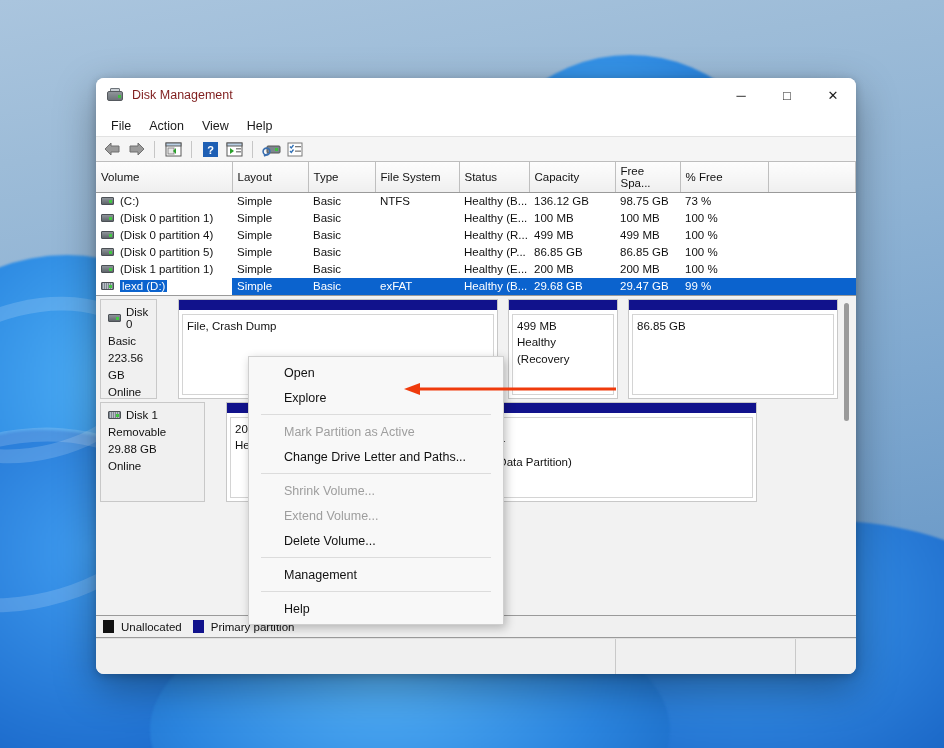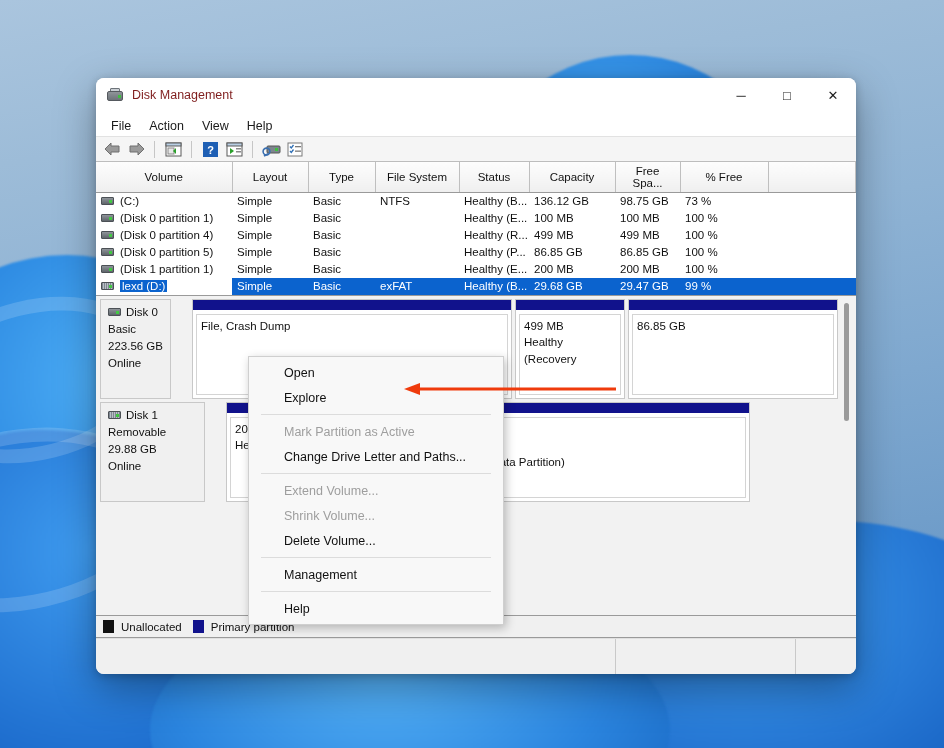--- a/index.html
+++ b/index.html
@@ -65,42 +65,42 @@
   }
   .tbsep { width: 1px; height: 17px; background: #c6c6c6; margin: 0 5px; }
   .tbbtn { width: 22px; height: 22px; display: flex; align-items: center; justify-content: center; }
 
   
   .listwrap { flex: none; background: #fff; border-bottom: 1px solid #9a9a9a; }
   table.vol { width: 100%; border-collapse: collapse; table-layout: fixed; }
   table.vol th {
     background: linear-gradient(#fdfdfd,#efefef); border-right: 1px solid #bfbfbf;
     border-bottom: 1px solid #9a9a9a; font-weight: normal; font-size: 11.5px;
-    color: #111; text-align: center; padding: 3px 5px; height: 20px;
+    color: #111; text-align: left; padding: 3px 5px; height: 20px;
   }
   table.vol td { font-size: 11.5px; color: #111; padding: 1px 5px; height: 17px;
                  white-space: nowrap; overflow: hidden; }
   table.vol tr.sel td { background: #0b63ce; color: #fff; }
   table.vol tr.sel td.volcell { background: transparent; color: #111; }
   .volname { display: flex; align-items: center; gap: 6px; }
   .drvico { width: 13px; height: 8px; background: linear-gradient(#8e9499,#5f656b);
             border: 1px solid #4c5156; border-radius: 1px; position: relative; flex: none; }
   .drvico::after { content:''; position:absolute; right:1px; top:2px; width:3px; height:3px; background:#42c942; }
   .drvico.rem { background: repeating-linear-gradient(90deg,#7f8790 0 1px,#b9c0c7 1px 2px); }
   .selname { background:#0b63ce; color:#fff; padding: 0 2px; }
 
   
   .diskpane { position: relative; flex: 1; background: #f2f2f2; overflow: hidden;
               border-bottom: 1px solid #9a9a9a; }
   .diskrow { display: flex; height: 100px; margin: 3px 18px 0 4px; }
   .diskinfo { width: 105px; background: #f0f0f0; border: 1px solid #c8c8c8;
               padding: 6px 7px; font-size: 11.5px; color: #111; }
   .diskinfo .dname { font-weight: normal; display: flex; align-items: center; gap: 5px; margin-bottom: 3px; }
   .diskinfo .line { line-height: 1.5; }
-  .parts { flex: 1; display: flex; gap: 3px; margin-left: 21px; }
+  .parts { flex: 1; display: flex; gap: 10px; margin-left: 21px; }
   .part { border: 1px solid #c8c8c8; background: #fff; display: flex; flex-direction: column;
           font-size: 11.5px; color: #111; overflow: hidden; }
   .part .bar { height: 11px; background: #11128c; border-bottom: 1px solid #fff; flex: none; }
   .part .pinner { flex:1; margin: 3px; border: 1px solid #d4d4d4; padding: 3px 4px; line-height: 1.45;
                   background:#fff; overflow: hidden; }
   .part .pname { font-weight: bold; }
   .vscroll { position: absolute; right: 3px; top: 3px; bottom: 3px; width: 13px; background: #f2f2f2; }
   .vthumb { position: absolute; left: 4px; top: 4px; width: 5px; height: 118px;
             background: #9a9a9a; border-radius: 3px; }
 
@@ -432,22 +432,22 @@
     </div>
 
     <div class="ctxmenu">
       <div id="ctx-items">
           <div class="ctxitem">Open</div>
           <div class="ctxitem">Explore</div>
           <div class="ctxsep"></div>
           <div class="ctxitem disabled">Mark Partition as Active</div>
           <div class="ctxitem">Change Drive Letter and Paths...</div>
           <div class="ctxsep"></div>
+          <div class="ctxitem disabled">Shrink Volume...</div>
           <div class="ctxitem disabled">Extend Volume...</div>
-          <div class="ctxitem disabled">Shrink Volume...</div>
           <div class="ctxitem">Delete Volume...</div>
           <div class="ctxsep"></div>
           <div class="ctxitem">Management</div>
           <div class="ctxsep"></div>
           <div class="ctxitem">Help</div>
         </div>
     </div>
   </div>
 
   <div class="annot">

